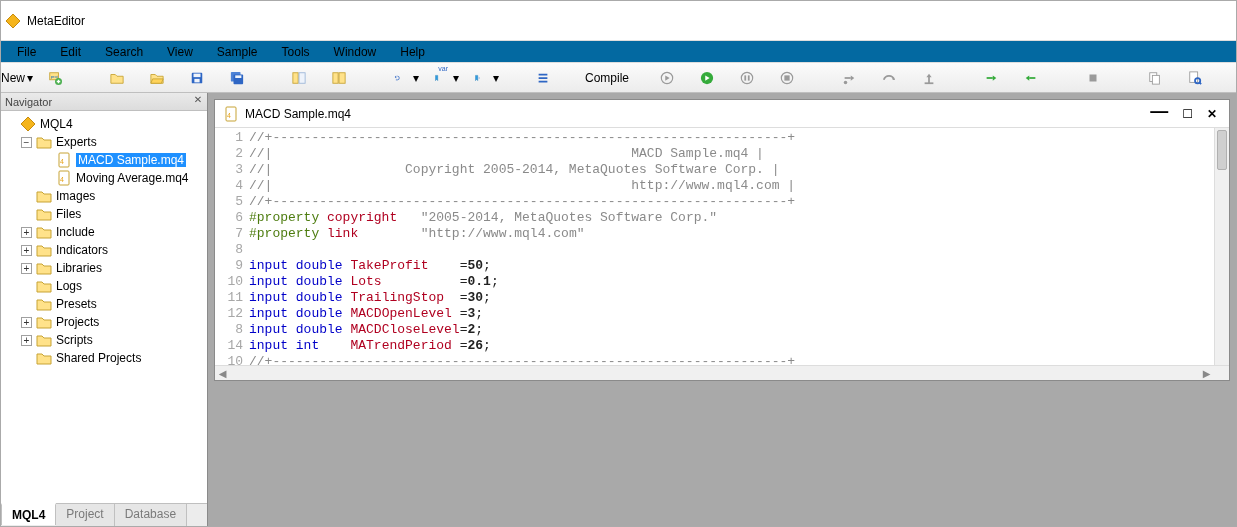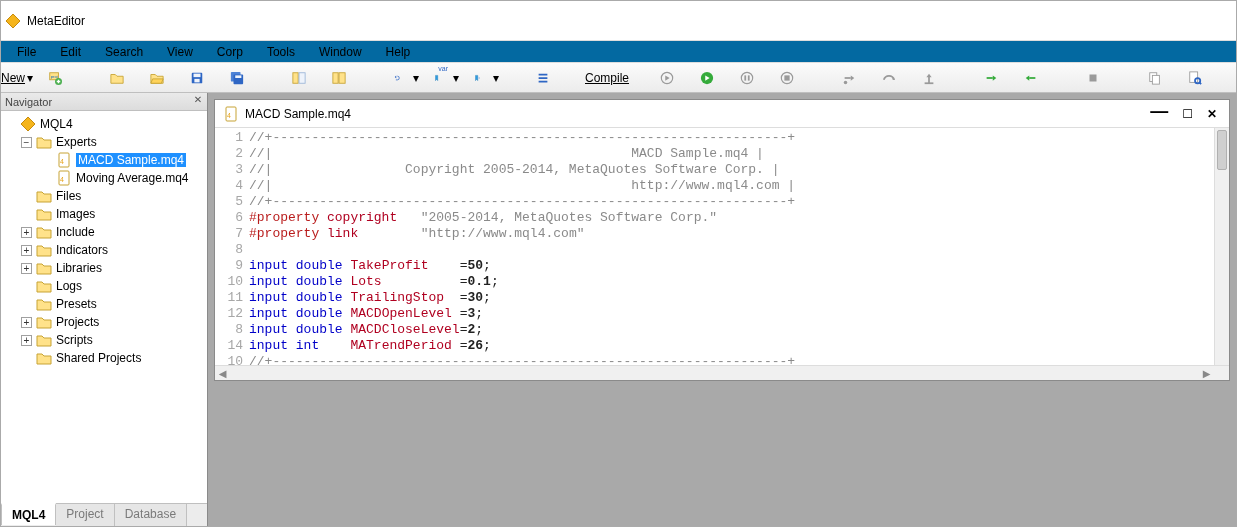--- a/index.html
+++ b/index.html
@@ -29,21 +29,20 @@
     height:22px; display:flex; align-items:center; padding:0 4px;
     background:#0369a1; border-bottom:1px solid #ddd;
   }
   .menubar .menuitem { padding:2px 12px; cursor:default; }
   
   .toolbar {
     height:30px; display:flex; align-items:center; padding:0 2px;
     background: linear-gradient(to bottom, #fbfbfb, #ececec);
     border-bottom:1px solid #bfbfbf;
     gap:16px;
-    text-decoration:underline;
   }
   .toolbar .sep {
     width:1px; height:22px; margin:0 3px;
     background-image:linear-gradient(to bottom, rgba(0,0,0,.08), rgba(0,0,0,.25), rgba(0,0,0,.08));
   }
   .tbtn {
     height:24px; min-width:24px; padding:0 4px;
     display:inline-flex; align-items:center; justify-content:center;
     border:1px solid transparent; border-radius:2px;
     position:relative;
@@ -129,21 +128,21 @@
     color:#a7a7a7; text-align:right; padding-right:6px;
     padding-top:2px; line-height:16px;
   }
   .code {
     flex:1; overflow:auto;
     font-family: Consolas, "Courier New", monospace; font-size:13px;
     line-height:16px; padding-top:2px; white-space:pre;
     color:#222;
   }
   .code .cmt { color:#8a8a8a; }
-  .code .prep { color:#b91c1c; }
+  .code .prep { color:#4d7c0f; }
   .code .pword { color:#b00020; }
   .code .str  { color:#8a8a8a; }
   .code .kw   { color:#0000c8; }
   .code .id   { color:#b00020; }
   .code .num  { color:#222;font-weight:bold; }
   .doc-hscroll {
     height:15px; border-top:1px solid #ddd; background:#f0f0f0;
     position:relative;
   }
   .doc-hscroll .arrow {
@@ -173,21 +172,21 @@
         </svg>
     </span>
     <span class="title">MetaEditor</span>
   </div>
 
   <div class="menubar" id="menubar">
       <div class="menuitem">File</div>
       <div class="menuitem">Edit</div>
       <div class="menuitem">Search</div>
       <div class="menuitem">View</div>
-      <div class="menuitem">Corp</div>
+      <div class="menuitem">Sample</div>
       <div class="menuitem">Tools</div>
       <div class="menuitem">Window</div>
       <div class="menuitem">Help</div>
     </div>
 
   <div class="toolbar">
     <div class="tbtn with-dd">
       <svg viewBox="0 0 16 16">
           <rect x="3" y="1" width="9" height="13" rx="1" fill="#fff" stroke="#2a6fb5"></rect>
           <circle cx="12" cy="12" r="4" fill="#4caf50"></circle>
@@ -441,30 +440,30 @@
             </span>
             <span class="label">Moving Average.mq4</span>
           </div>
           <div class="row depth1">
             <span class="noexp"></span>
             <span class="icon">
               <svg viewBox="0 0 16 16">
                 <path d="M1 4h5l2 2h7v8H1z" fill="#ffe28a" stroke="#c7a334"></path>
               </svg>
             </span>
+            <span class="label">Images</span>
+          </div>
+          <div class="row depth1">
+            <span class="noexp"></span>
+            <span class="icon">
+              <svg viewBox="0 0 16 16">
+                <path d="M1 4h5l2 2h7v8H1z" fill="#ffe28a" stroke="#c7a334"></path>
+              </svg>
+            </span>
             <span class="label">Files</span>
-          </div>
-          <div class="row depth1">
-            <span class="noexp"></span>
-            <span class="icon">
-              <svg viewBox="0 0 16 16">
-                <path d="M1 4h5l2 2h7v8H1z" fill="#ffe28a" stroke="#c7a334"></path>
-              </svg>
-            </span>
-            <span class="label">Images</span>
           </div>
           <div class="row depth1">
             <span class="exp">+</span>
             <span class="icon">
               <svg viewBox="0 0 16 16">
                 <path d="M1 4h5l2 2h7v8H1z" fill="#ffe28a" stroke="#c7a334"></path>
               </svg>
             </span>
             <span class="label">Include</span>
           </div>

